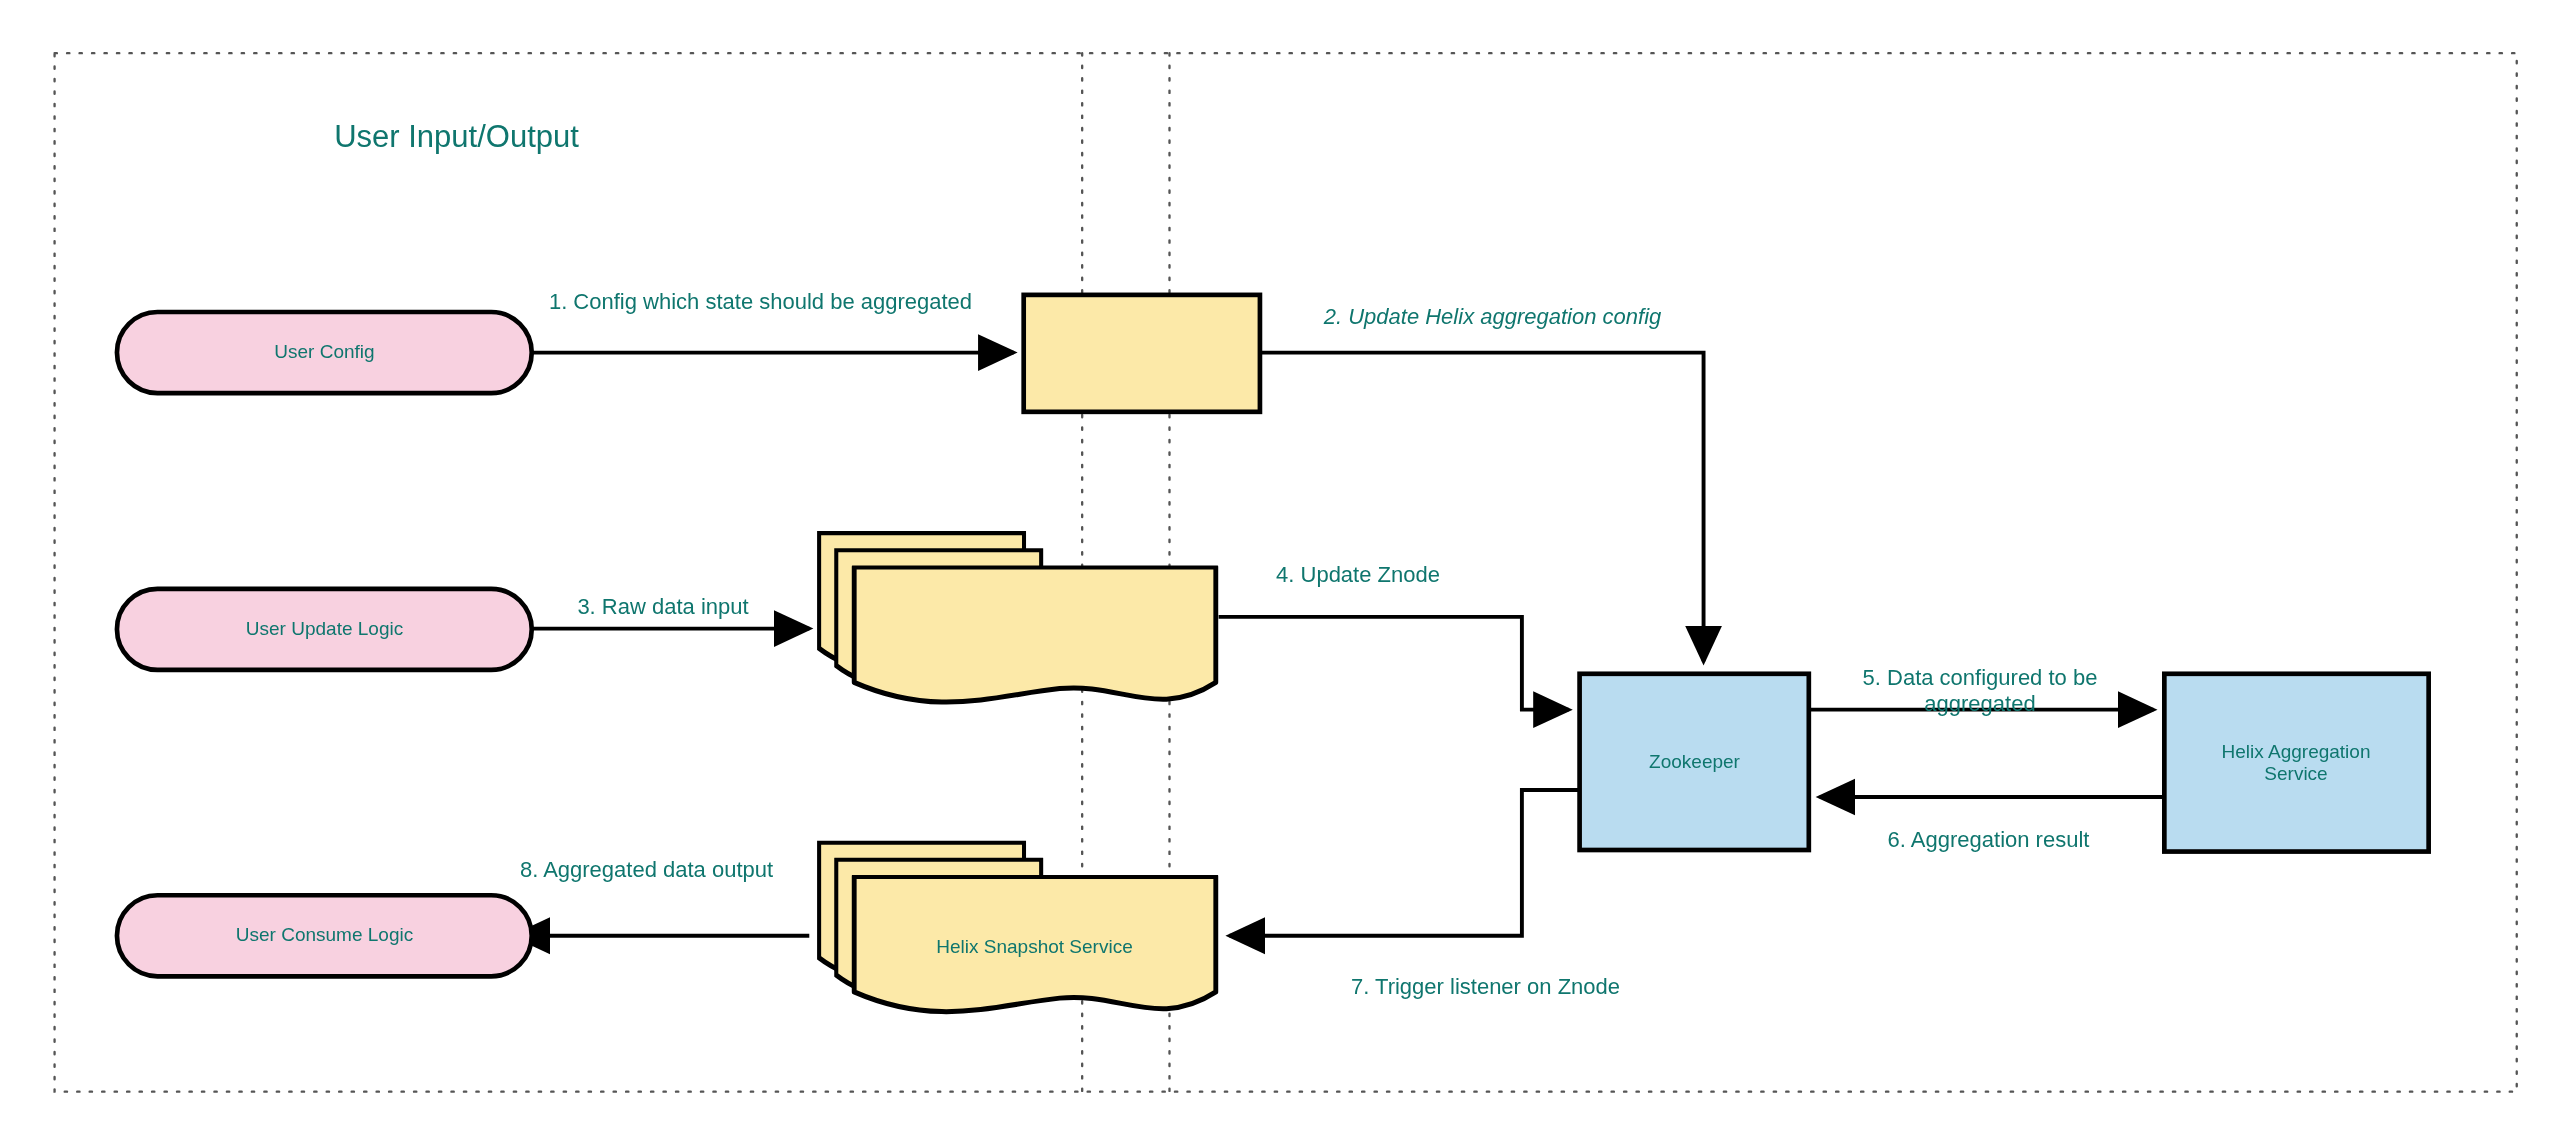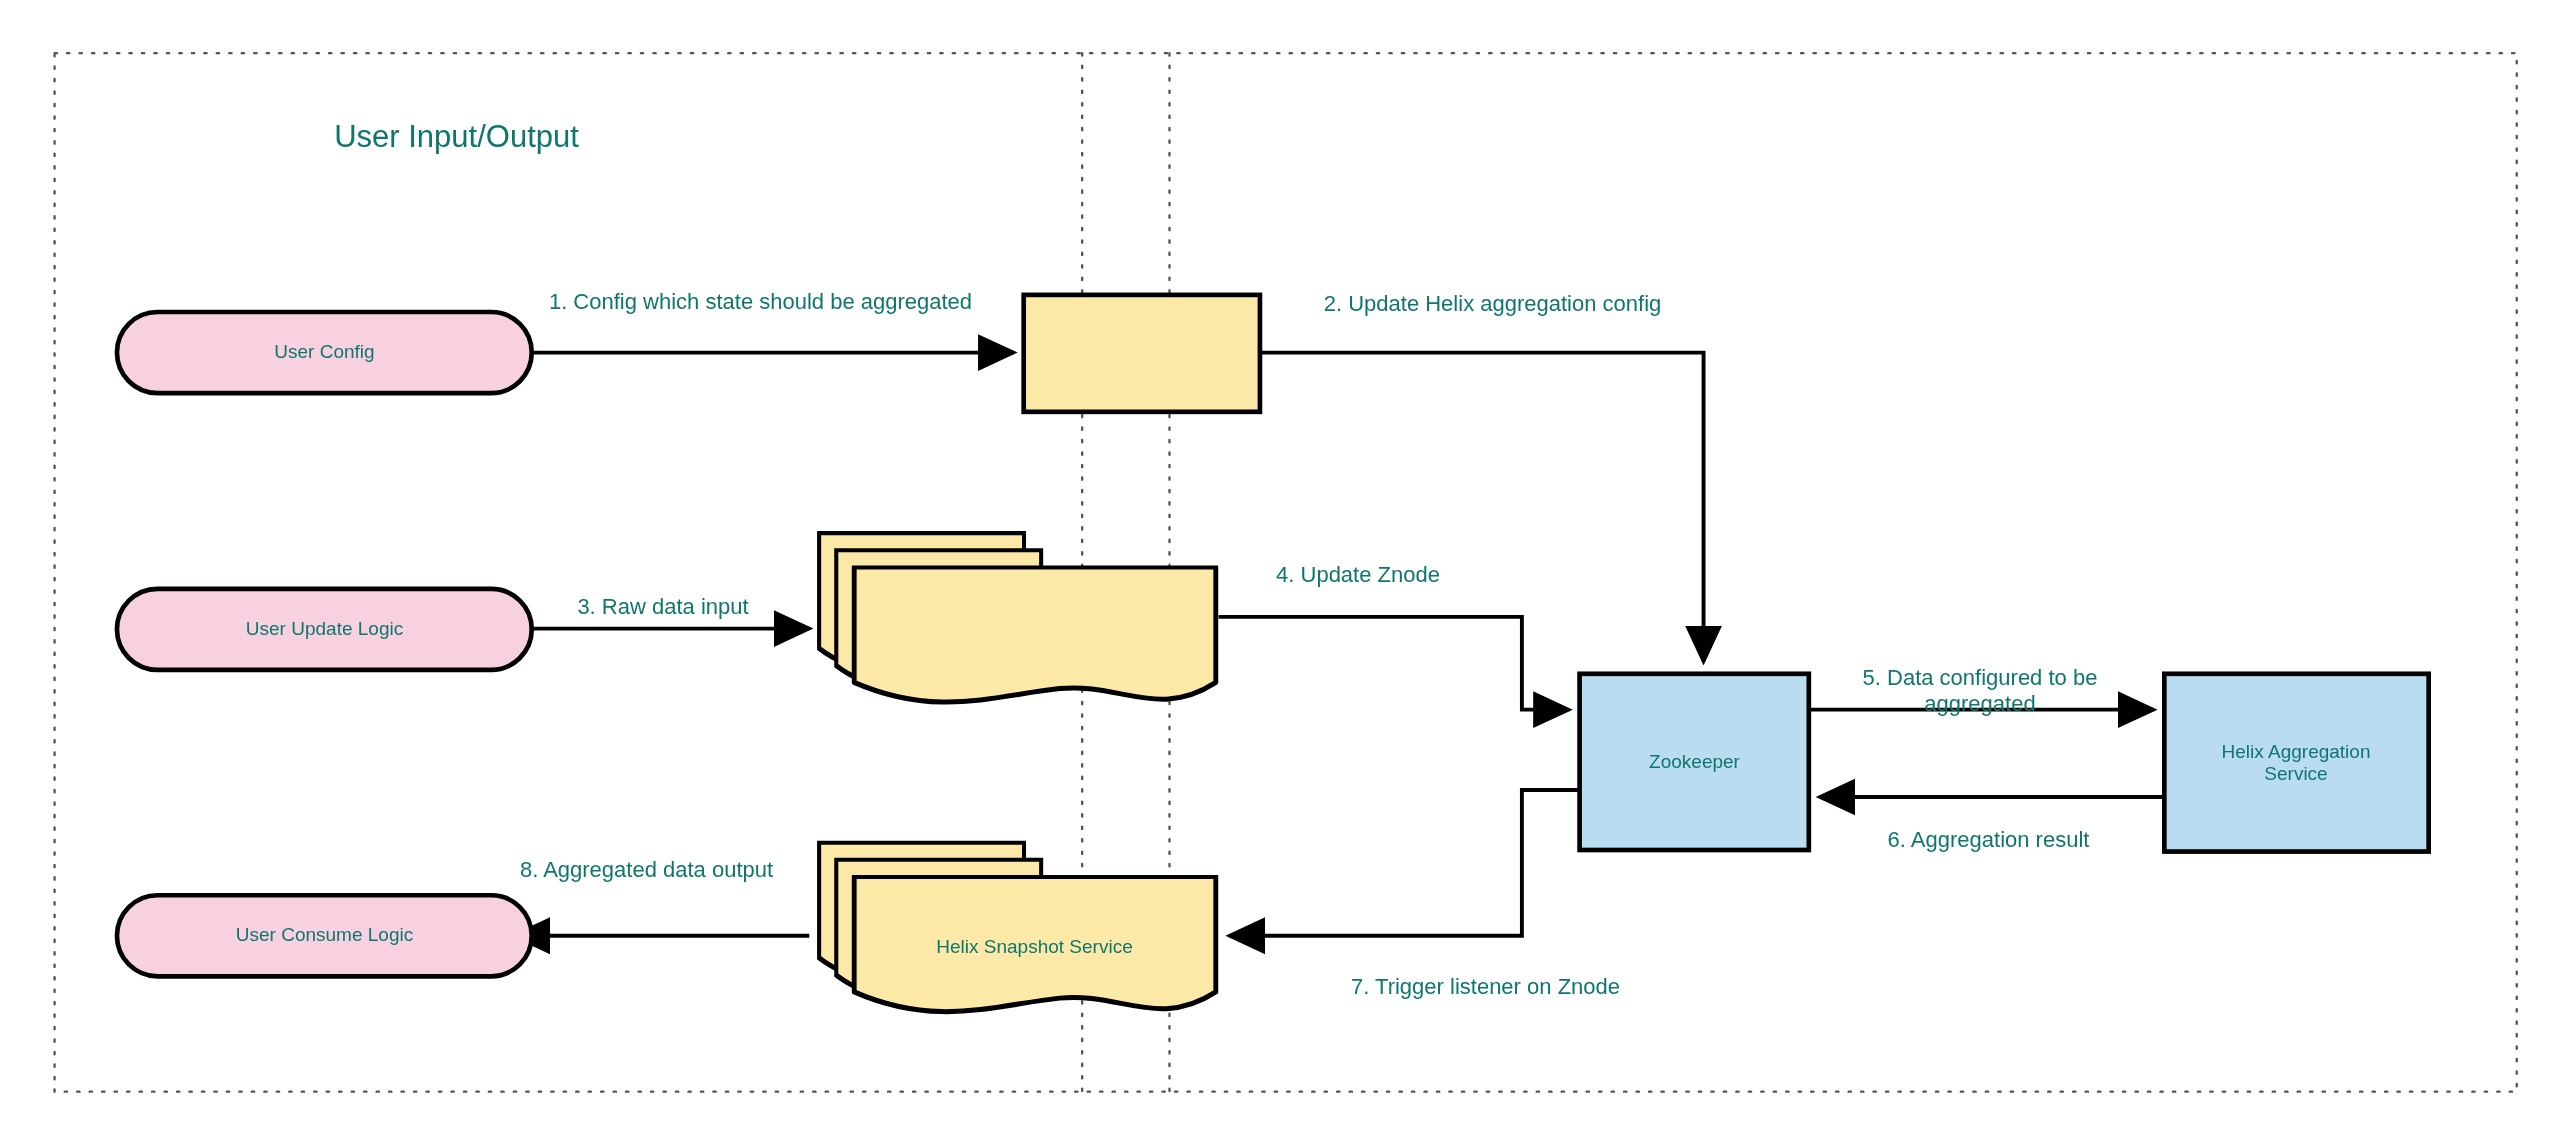--- a/index.html
+++ b/index.html
@@ -77,21 +77,21 @@
 
   <div class="lbl node-label ctr" style="left:117px;top:312px;width:415px;height:81px;">User Config</div>
   <div class="lbl node-label ctr" style="left:117px;top:589px;width:415px;height:81px;">User Update Logic</div>
   <div class="lbl node-label ctr" style="left:117px;top:895px;width:415px;height:81px;">User Consume Logic</div>
   <div class="lbl node-label ctr" style="left:851px;top:924px;width:367px;height:47px;">Helix Snapshot Service</div>
   <div class="lbl node-label ctr" style="left:1580px;top:674px;width:229px;height:176px;">Zookeeper</div>
   <div class="lbl node-label ctr" style="left:2164px;top:674px;width:264px;height:178px;">Helix Aggregation
 Service</div>
 
   <div class="lbl edge-label ctr" style="left:503px;top:288px;width:515px;height:28px;">1. Config which state should be aggregated</div>
-  <div class="lbl edge-label ctr" style="left:1290px;top:290px;width:405px;height:28px;">2. Update Helix aggregation config</div>
+  <div class="lbl edge-label ctr" style="left:1290px;top:303px;width:405px;height:28px;font-style:italic;">2. Update Helix aggregation config</div>
   <div class="lbl edge-label ctr" style="left:546px;top:593px;width:234px;height:28px;">3. Raw data input</div>
   <div class="lbl edge-label ctr" style="left:1241px;top:561px;width:234px;height:28px;">4. Update Znode</div>
   <div class="lbl edge-label ctr" style="left:1824px;top:660px;width:312px;height:62px;">5. Data configured to be
 aggregated</div>
   <div class="lbl edge-label ctr" style="left:1856px;top:826px;width:265px;height:28px;">6. Aggregation result</div>
   <div class="lbl edge-label ctr" style="left:1314px;top:973px;width:343px;height:28px;">7. Trigger listener on Znode</div>
   <div class="lbl edge-label ctr" style="left:483px;top:856px;width:327px;height:28px;">8. Aggregated data output</div>
 
 </div>
 

